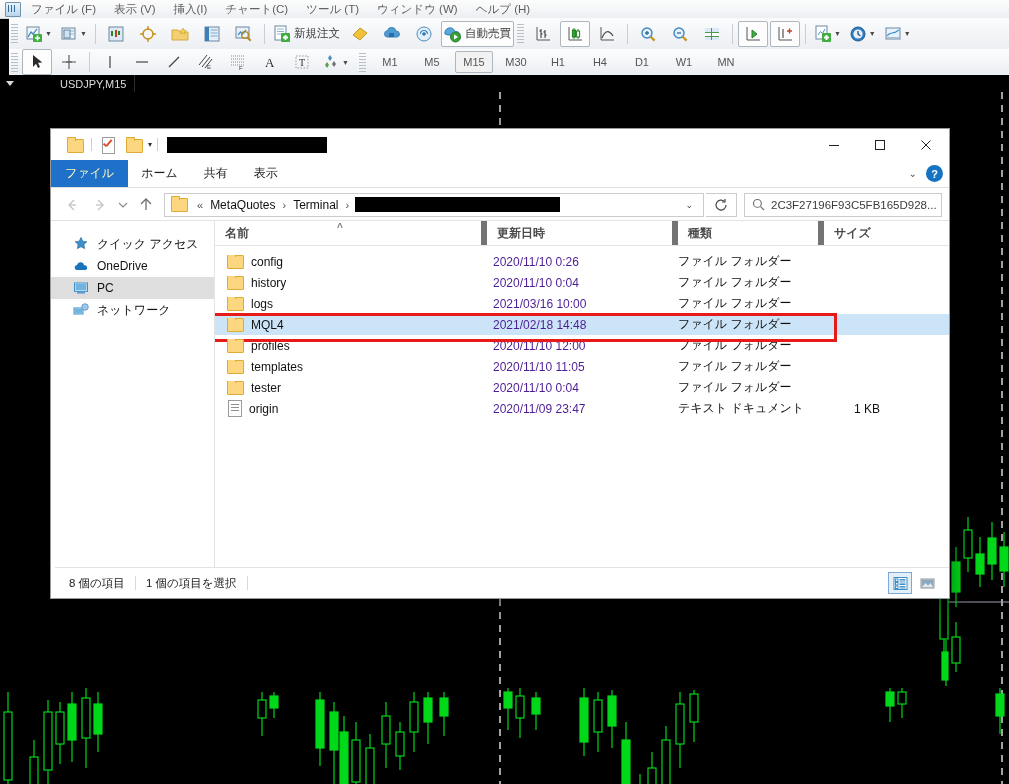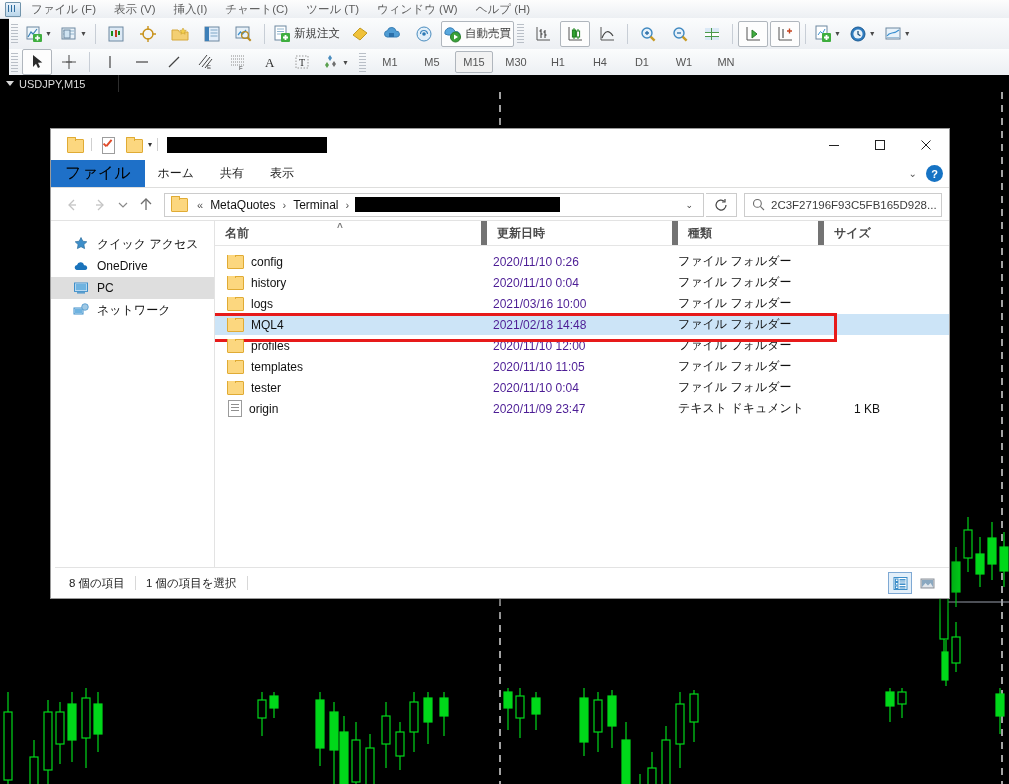--- a/index.html
+++ b/index.html
@@ -54,21 +54,21 @@
   }
   .tf-btn.on{border:1px solid #b0b6bd;background:#f2f2f2;}
 
   
   .g{position:relative;width:18px;height:18px;display:inline-block;}
 
   .mt4-chart{position:absolute;left:0;top:75px;width:1009px;height:709px;background:#000;overflow:hidden;}
   .chart-tab{
     position:absolute;left:0;top:0;height:17px;min-width:104px;background:#000;
     color:#dcdcdc;font-size:11px;display:flex;align-items:center;padding:0 8px 0 6px;
-    border-right:1px solid #2d2d2d;border-bottom:1px solid #2d2d2d;
+    border-right:1px solid #2d2d2d;border-bottom:1px solid #2d2d2d;gap:41px;
   }
   .chart-tab .tri{
     width:0;height:0;border-left:4px solid transparent;border-right:4px solid transparent;
     border-top:5px solid #d8d8d8;margin-right:5px;
   }
   .chart-canvas{position:absolute;left:0;top:17px;width:1009px;height:692px;background:#000;}
   .chart-canvas svg{display:block;}
 
   
   #explorer{
@@ -89,21 +89,21 @@
   .qat .check{position:absolute;left:4px;top:4px;width:9px;height:8px;}
   .qat .check:before{content:"";position:absolute;left:0;top:4px;width:4px;height:2px;background:#e04b2a;transform:rotate(45deg);}
   .qat .check:after{content:"";position:absolute;left:2px;top:2px;width:8px;height:2px;background:#e04b2a;transform:rotate(-50deg);}
   .qat-caret{font-size:8px;color:#333;margin:0 2px 0 1px;}
   .title-redact{height:16px;width:160px;background:#000;margin-left:6px;}
   .win-ctrls{position:absolute;right:0;top:0;display:flex;height:31px;}
   .win-btn{width:46px;height:31px;display:flex;align-items:center;justify-content:center;cursor:default;}
 
   .ex-ribbon{height:27px;background:#fff;border-bottom:1px solid #dededd;display:flex;align-items:stretch;position:relative;}
   .rb-tab{display:flex;align-items:center;padding:0 13px;font-size:12px;color:#1b1b1b;cursor:default;}
-  .rb-tab.file{background:#1e70c8;color:#000000;font-size:16px;padding:0 14px;}
+  .rb-tab.file{background:#1e70c8;color:#fef9c3;font-size:12px;padding:0 14px;}
   .rb-right{position:absolute;right:6px;top:0;height:27px;display:flex;align-items:center;gap:9px;}
   .rb-caret{font-size:10px;color:#555;cursor:default;}
   .help-icon{width:17px;height:17px;border-radius:50%;background:#1673c4;color:#fff;font-size:11px;
     font-weight:bold;display:flex;align-items:center;justify-content:center;cursor:default;}
 
   .ex-navbar{height:33px;background:#fff;display:flex;align-items:center;padding:0 7px;gap:0;}
   .nav-arrow{width:28px;height:26px;display:flex;align-items:center;justify-content:center;cursor:default;color:#6d6d6d;}
   .nav-arrow.dis{color:#c3c3c3;}
   .nav-small{width:18px;height:26px;display:flex;align-items:center;justify-content:center;font-size:9px;color:#8a8a8a;cursor:default;}
   .addressbar{

